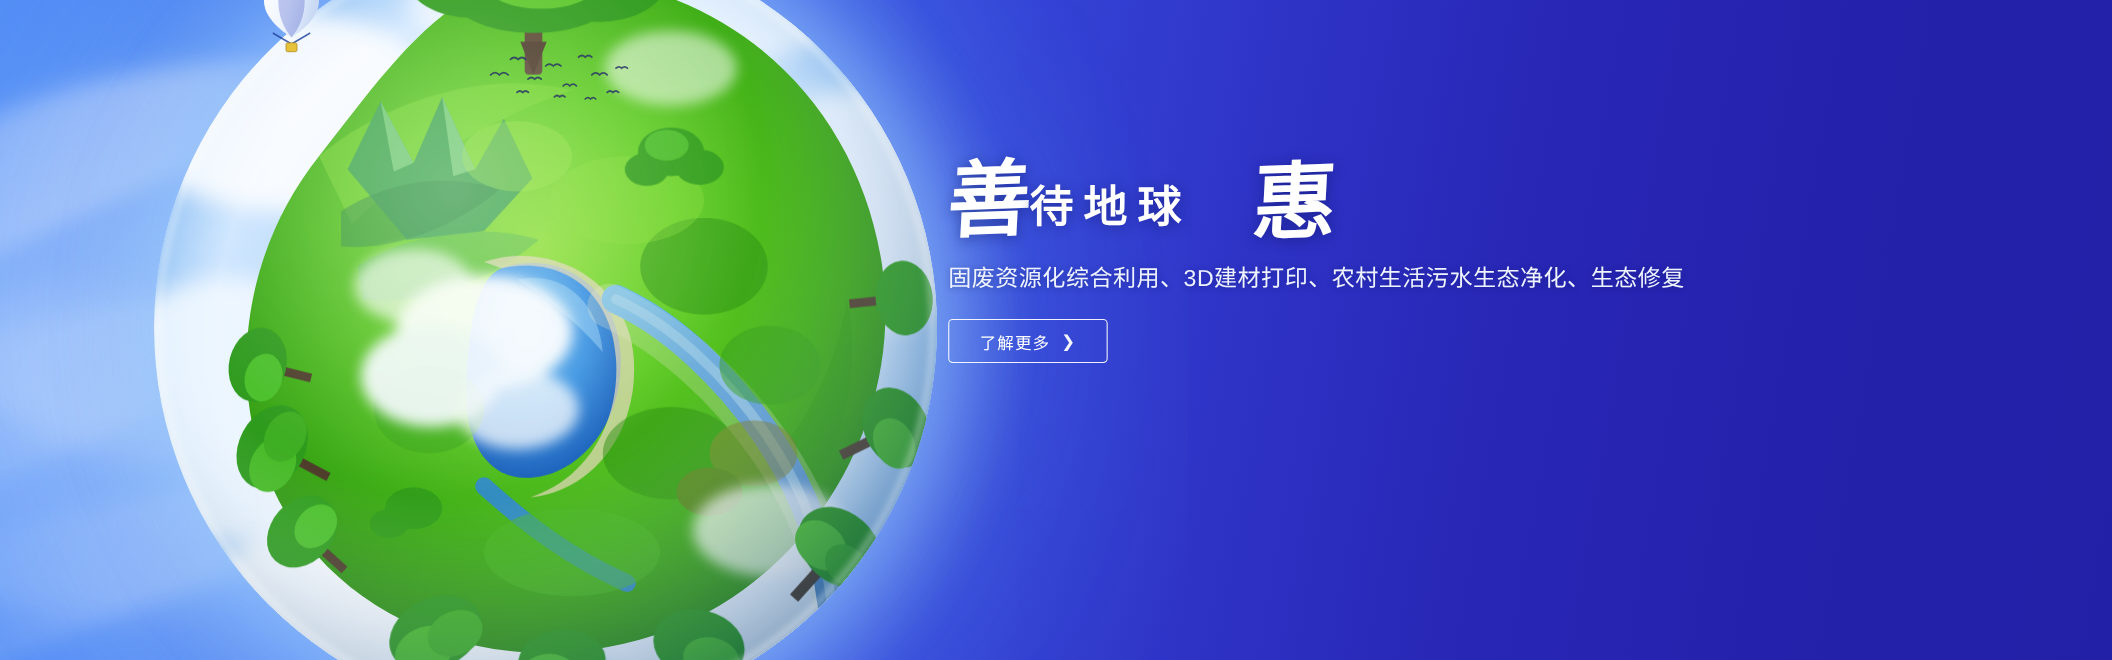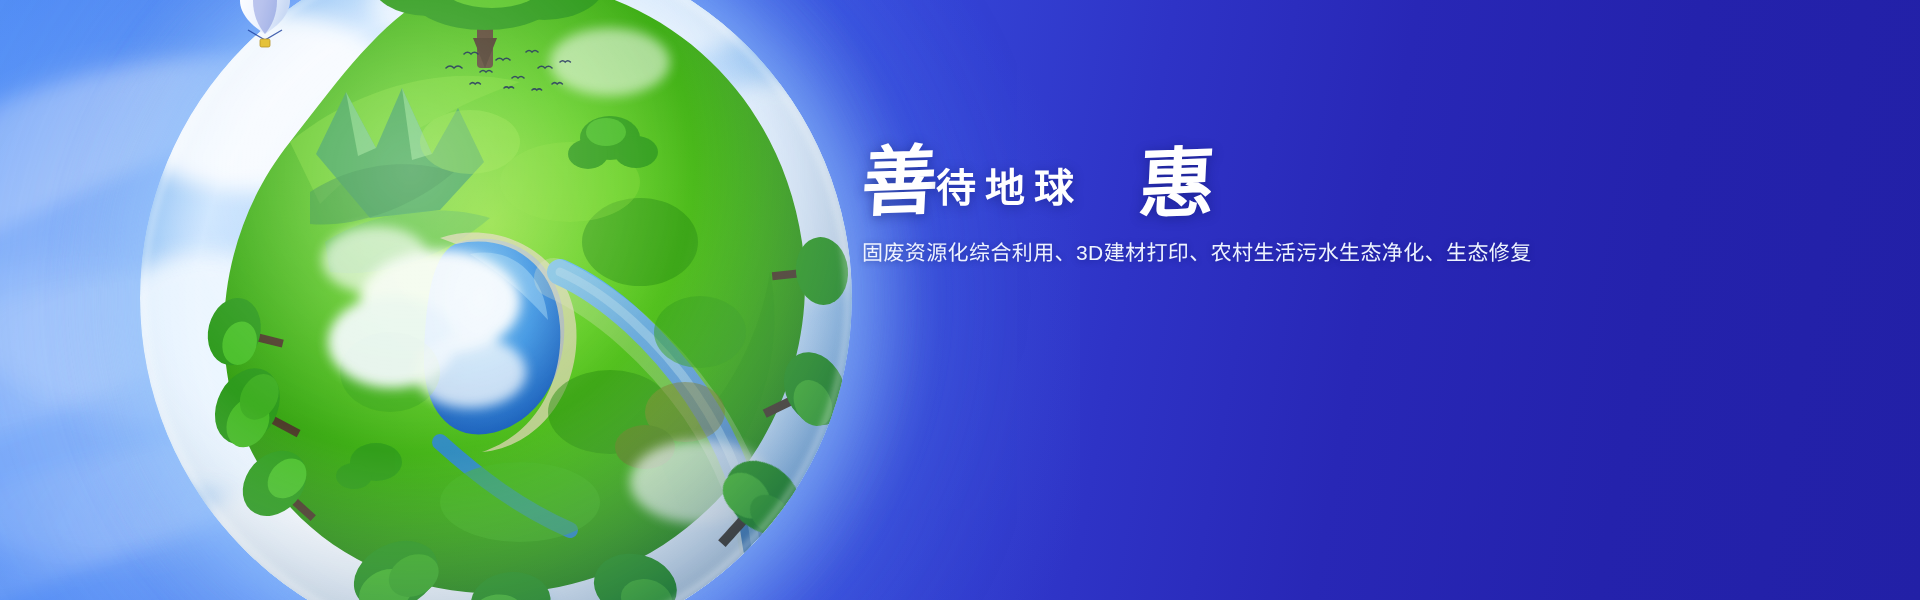--- a/index.html
+++ b/index.html
@@ -423,15 +423,19 @@
       </span>
       <span class="hl-gap"></span>
       <span class="hl-group">
         <span class="hl-big">惠</span>
       </span>
     </div>
 
 
     <div class="desc">固废资源化综合利用、3D建材打印、农村生活污水生态净化、生态修复</div>
 
+    <button class="cta">
+      <span>了解更多</span>
+      <span class="chev">❯</span>
+    </button>
 
   </div>
 </div>
 
 </body></html>

